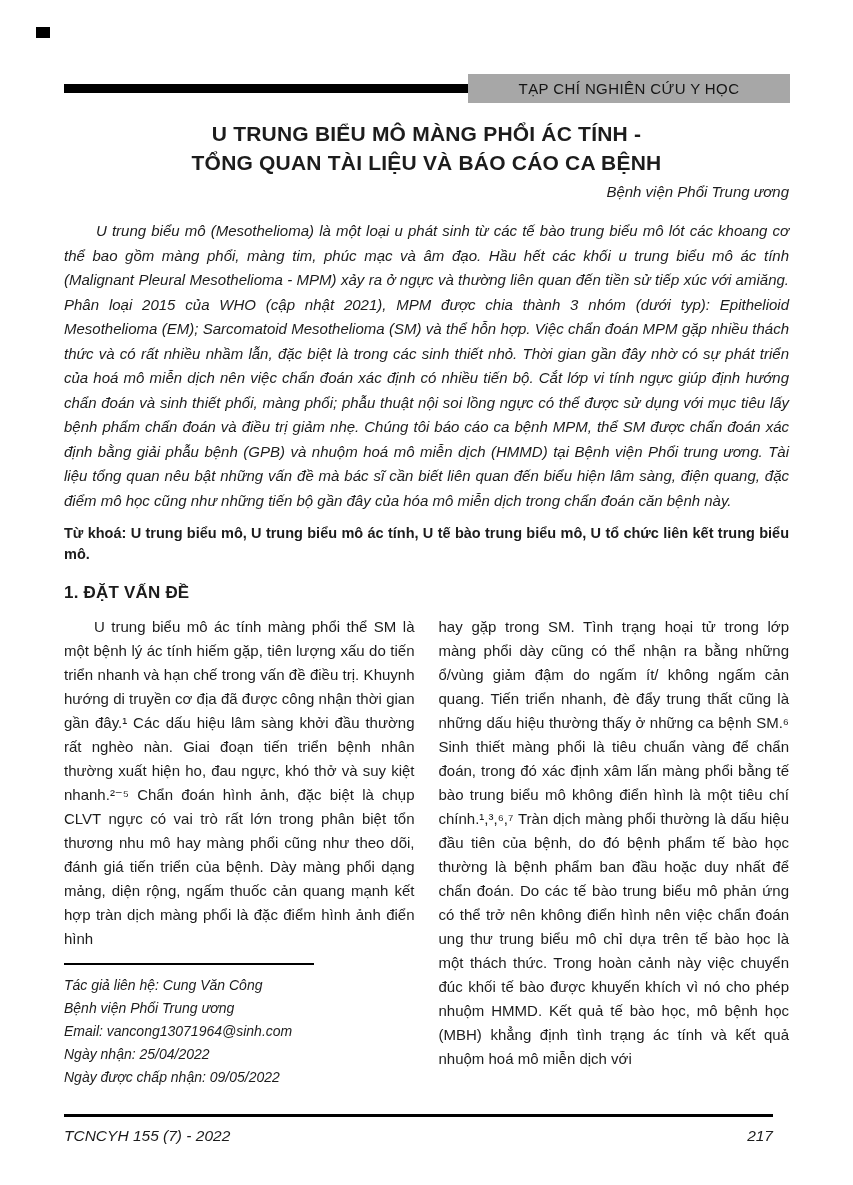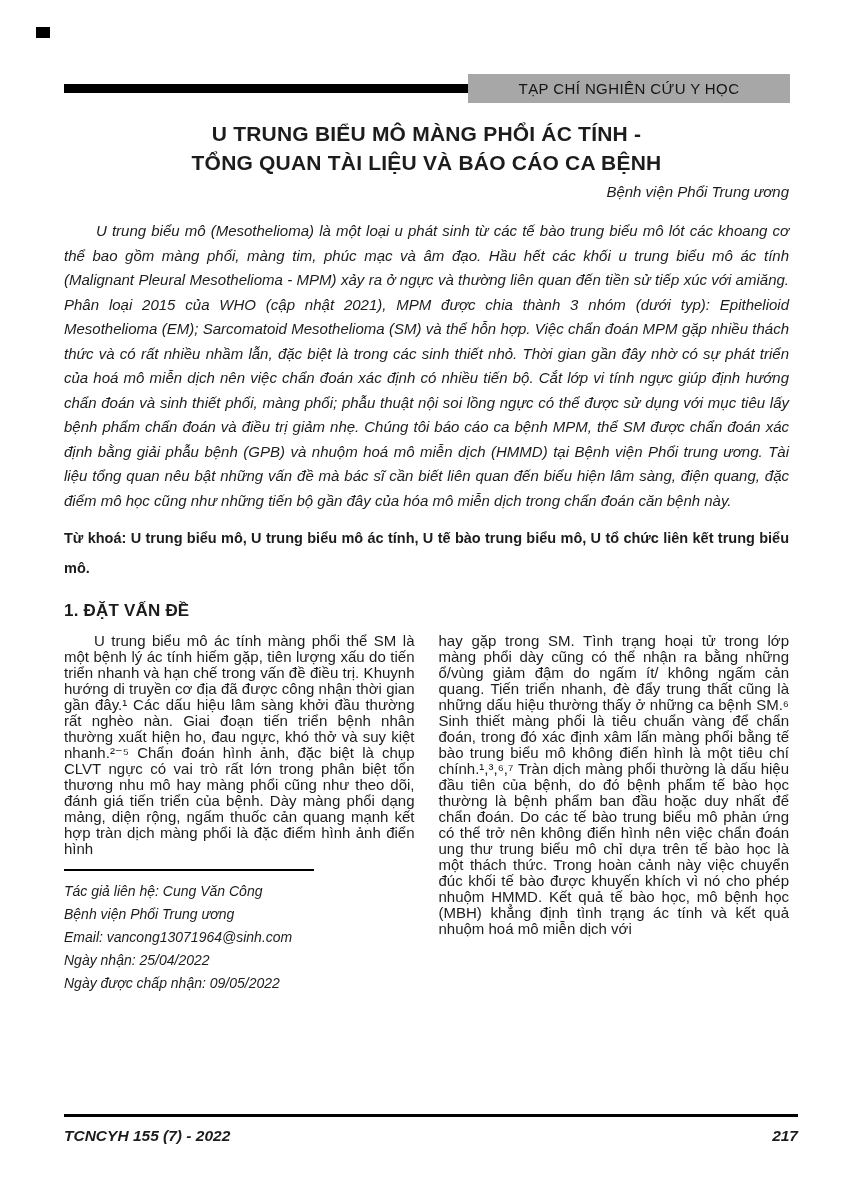--- a/index.html
+++ b/index.html
@@ -61,58 +61,57 @@
     font-style: italic;
     font-size: 15px;
     line-height: 24.5px;
     text-align: justify;
     text-indent: 32px;
   }
   .keywords {
     margin: 10px 64px 0 64px;
     font-weight: bold;
     font-size: 14.5px;
-    line-height: 30px;
+    line-height: 21px;
     text-align: justify;
   }
   .section-heading {
     margin: 18px 64px 0 64px;
     font-size: 17px;
     font-weight: bold;
     letter-spacing: 0.2px;
   }
   .columns {
     margin: 12px 64px 0 64px;
     display: flex;
     gap: 24px;
   }
   .col { flex: 1; min-width: 0; }
   .body-paragraph {
     font-size: 15px;
-    line-height: 16px;
+    line-height: 24px;
     text-align: justify;
   }
   .body-paragraph.indent { text-indent: 30px; }
   .corr-rule {
     width: 250px;
     height: 2px;
     background: var(--rule, #000);
     margin: 12px 0 9px 0;
   }
   .correspondence {
     font-style: italic;
     font-size: 14px;
     line-height: 23px;
   }
   .page-footer {
     position: absolute;
     left: 64px;
-    right: 55px;
+    right: 80px;
     top: 1114px;
-    font-weight: bold;
   }
   .footer-rule { height: 3px; background: var(--rule, #000); }
   .footer-row {
     display: flex;
     justify-content: space-between;
     font-style: italic;
     font-size: 15.5px;
     margin-top: 10px;
   }
 </style>

